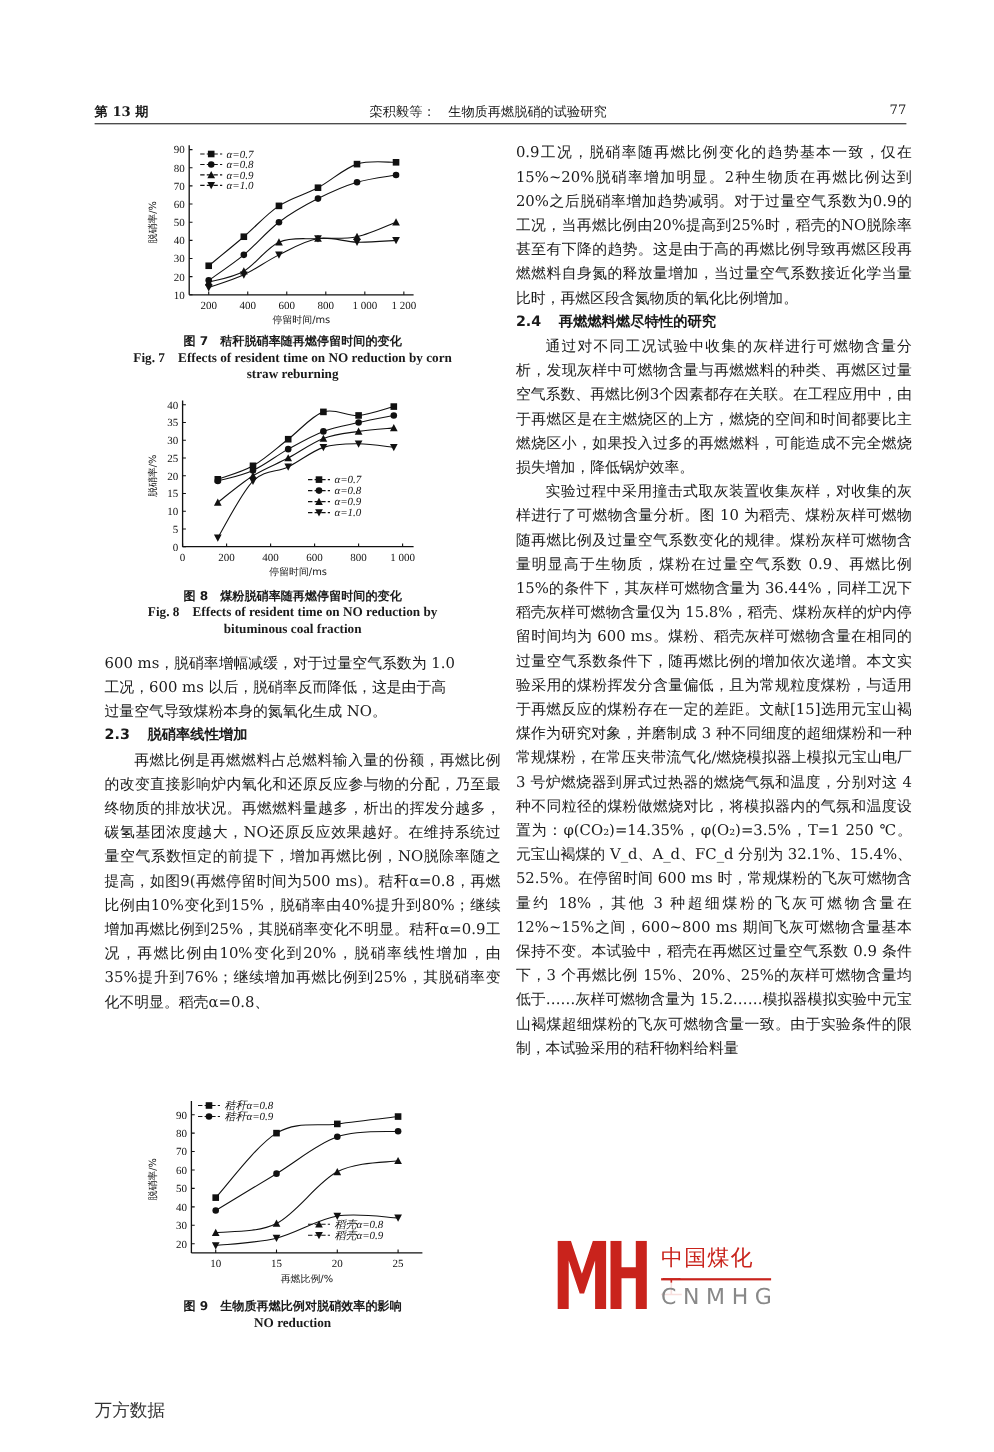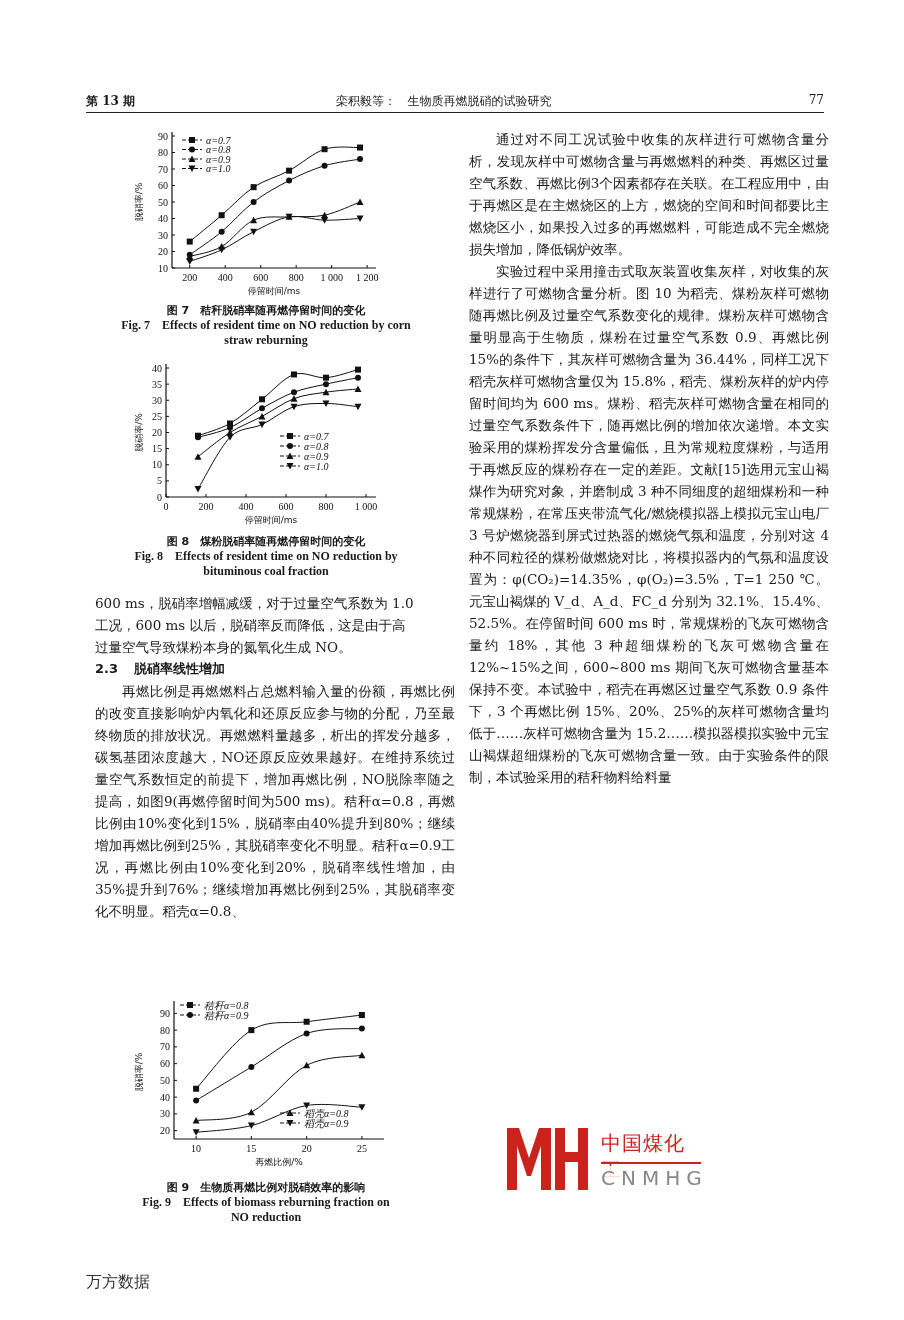--- a/index.html
+++ b/index.html
@@ -325,25 +325,26 @@
       </g>
       <g>
         <line x1="150" y1="126" x2="170" y2="126" stroke="#111" stroke-width="1" stroke-dasharray="4 2"></line>
         <path d="M160 129.5 L163.5 123 L156.5 123 Z" fill="#111"></path>
         <text x="174" y="129.5" class="legend-text">稻壳α=0.9</text>
       </g>
     </svg>
 </div>
 <div class="fig cap" style="left:86px;top:1180px;width:360px;">
   <div class="cn">图 9　生物质再燃比例对脱硝效率的影响</div>
-  <div class="en">Fig. 9　Effects of biomass reburning fraction on</div>
   <div class="en">NO reduction</div>
 </div>
 
 <div class="col-right">
+  <p class="para">0.9工况，脱硝率随再燃比例变化的趋势基本一致，仅在15%~20%脱硝率增加明显。2种生物质在再燃比例达到20%之后脱硝率增加趋势减弱。对于过量空气系数为0.9的工况，当再燃比例由20%提高到25%时，稻壳的NO脱除率甚至有下降的趋势。这是由于高的再燃比例导致再燃区段再燃燃料自身氮的释放量增加，当过量空气系数接近化学当量比时，再燃区段含氮物质的氧化比例增加。</p>
+  <p class="sec"><span>2.4</span><span>再燃燃料燃尽特性的研究</span></p>
   <p class="para indent">通过对不同工况试验中收集的灰样进行可燃物含量分析，发现灰样中可燃物含量与再燃燃料的种类、再燃区过量空气系数、再燃比例3个因素都存在关联。在工程应用中，由于再燃区是在主燃烧区的上方，燃烧的空间和时间都要比主燃烧区小，如果投入过多的再燃燃料，可能造成不完全燃烧损失增加，降低锅炉效率。</p>
   <p class="para indent">实验过程中采用撞击式取灰装置收集灰样，对收集的灰样进行了可燃物含量分析。图 10 为稻壳、煤粉灰样可燃物随再燃比例及过量空气系数变化的规律。煤粉灰样可燃物含量明显高于生物质，煤粉在过量空气系数 0.9、再燃比例 15%的条件下，其灰样可燃物含量为 36.44%，同样工况下稻壳灰样可燃物含量仅为 15.8%，稻壳、煤粉灰样的炉内停留时间均为 600 ms。煤粉、稻壳灰样可燃物含量在相同的过量空气系数条件下，随再燃比例的增加依次递增。本文实验采用的煤粉挥发分含量偏低，且为常规粒度煤粉，与适用于再燃反应的煤粉存在一定的差距。文献[15]选用元宝山褐煤作为研究对象，并磨制成 3 种不同细度的超细煤粉和一种常规煤粉，在常压夹带流气化/燃烧模拟器上模拟元宝山电厂 3 号炉燃烧器到屏式过热器的燃烧气氛和温度，分别对这 4 种不同粒径的煤粉做燃烧对比，将模拟器内的气氛和温度设置为：φ(CO₂)=14.35%，φ(O₂)=3.5%，T=1 250 ℃。元宝山褐煤的 V_d、A_d、FC_d 分别为 32.1%、15.4%、52.5%。在停留时间 600 ms 时，常规煤粉的飞灰可燃物含量约 18%，其他 3 种超细煤粉的飞灰可燃物含量在 12%~15%之间，600~800 ms 期间飞灰可燃物含量基本保持不变。本试验中，稻壳在再燃区过量空气系数 0.9 条件下，3 个再燃比例 15%、20%、25%的灰样可燃物含量均低于……灰样可燃物含量为 15.2……模拟器模拟实验中元宝山褐煤超细煤粉的飞灰可燃物含量一致。由于实验条件的限制，本试验采用的秸秆物料给料量</p>
 </div>
 
 <div class="wm">
   <svg class="logo" viewBox="0 0 85 62">
     <path d="M2 0 H14 L24 30 L34 0 H46 V62 H36 V18 L26 48 H22 L12 18 V62 H2 Z" fill="#c9231c"></path>
     <path d="M50 0 H60 V24 H73 V0 H83 V62 H73 V34 H60 V62 H50 Z" fill="#c9231c"></path>
   </svg>
   <div class="t1">中国煤化工</div>

